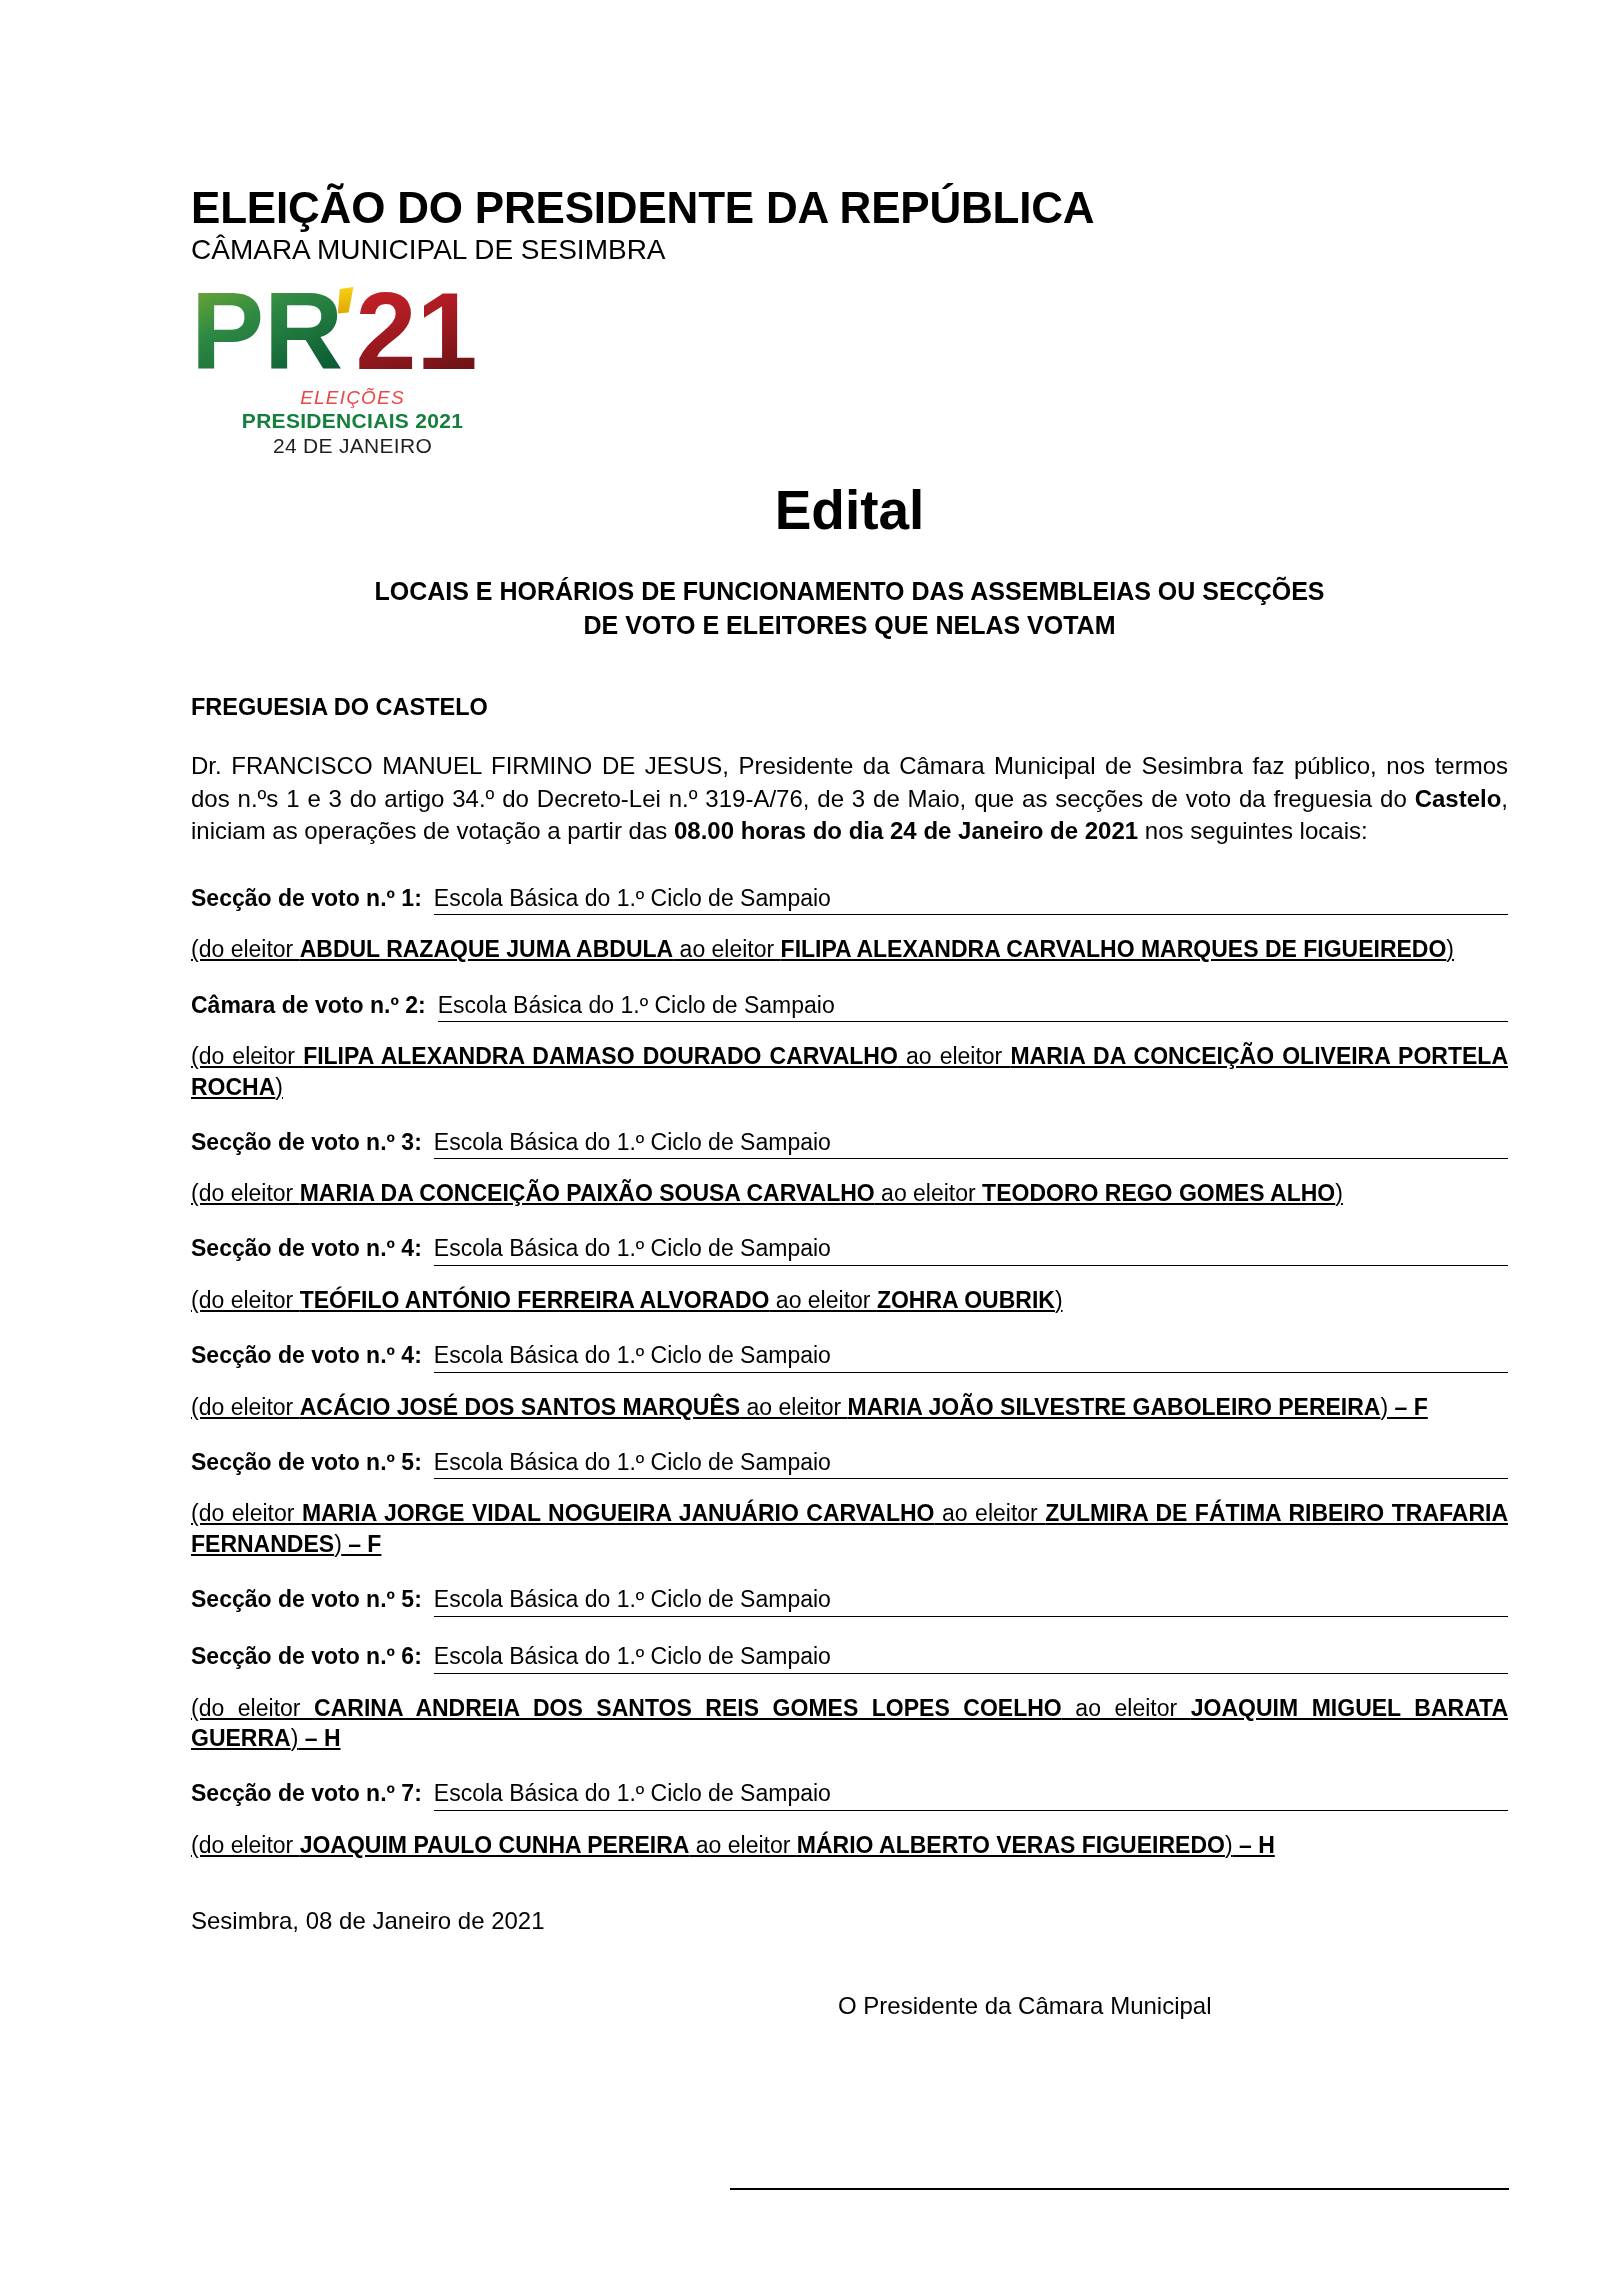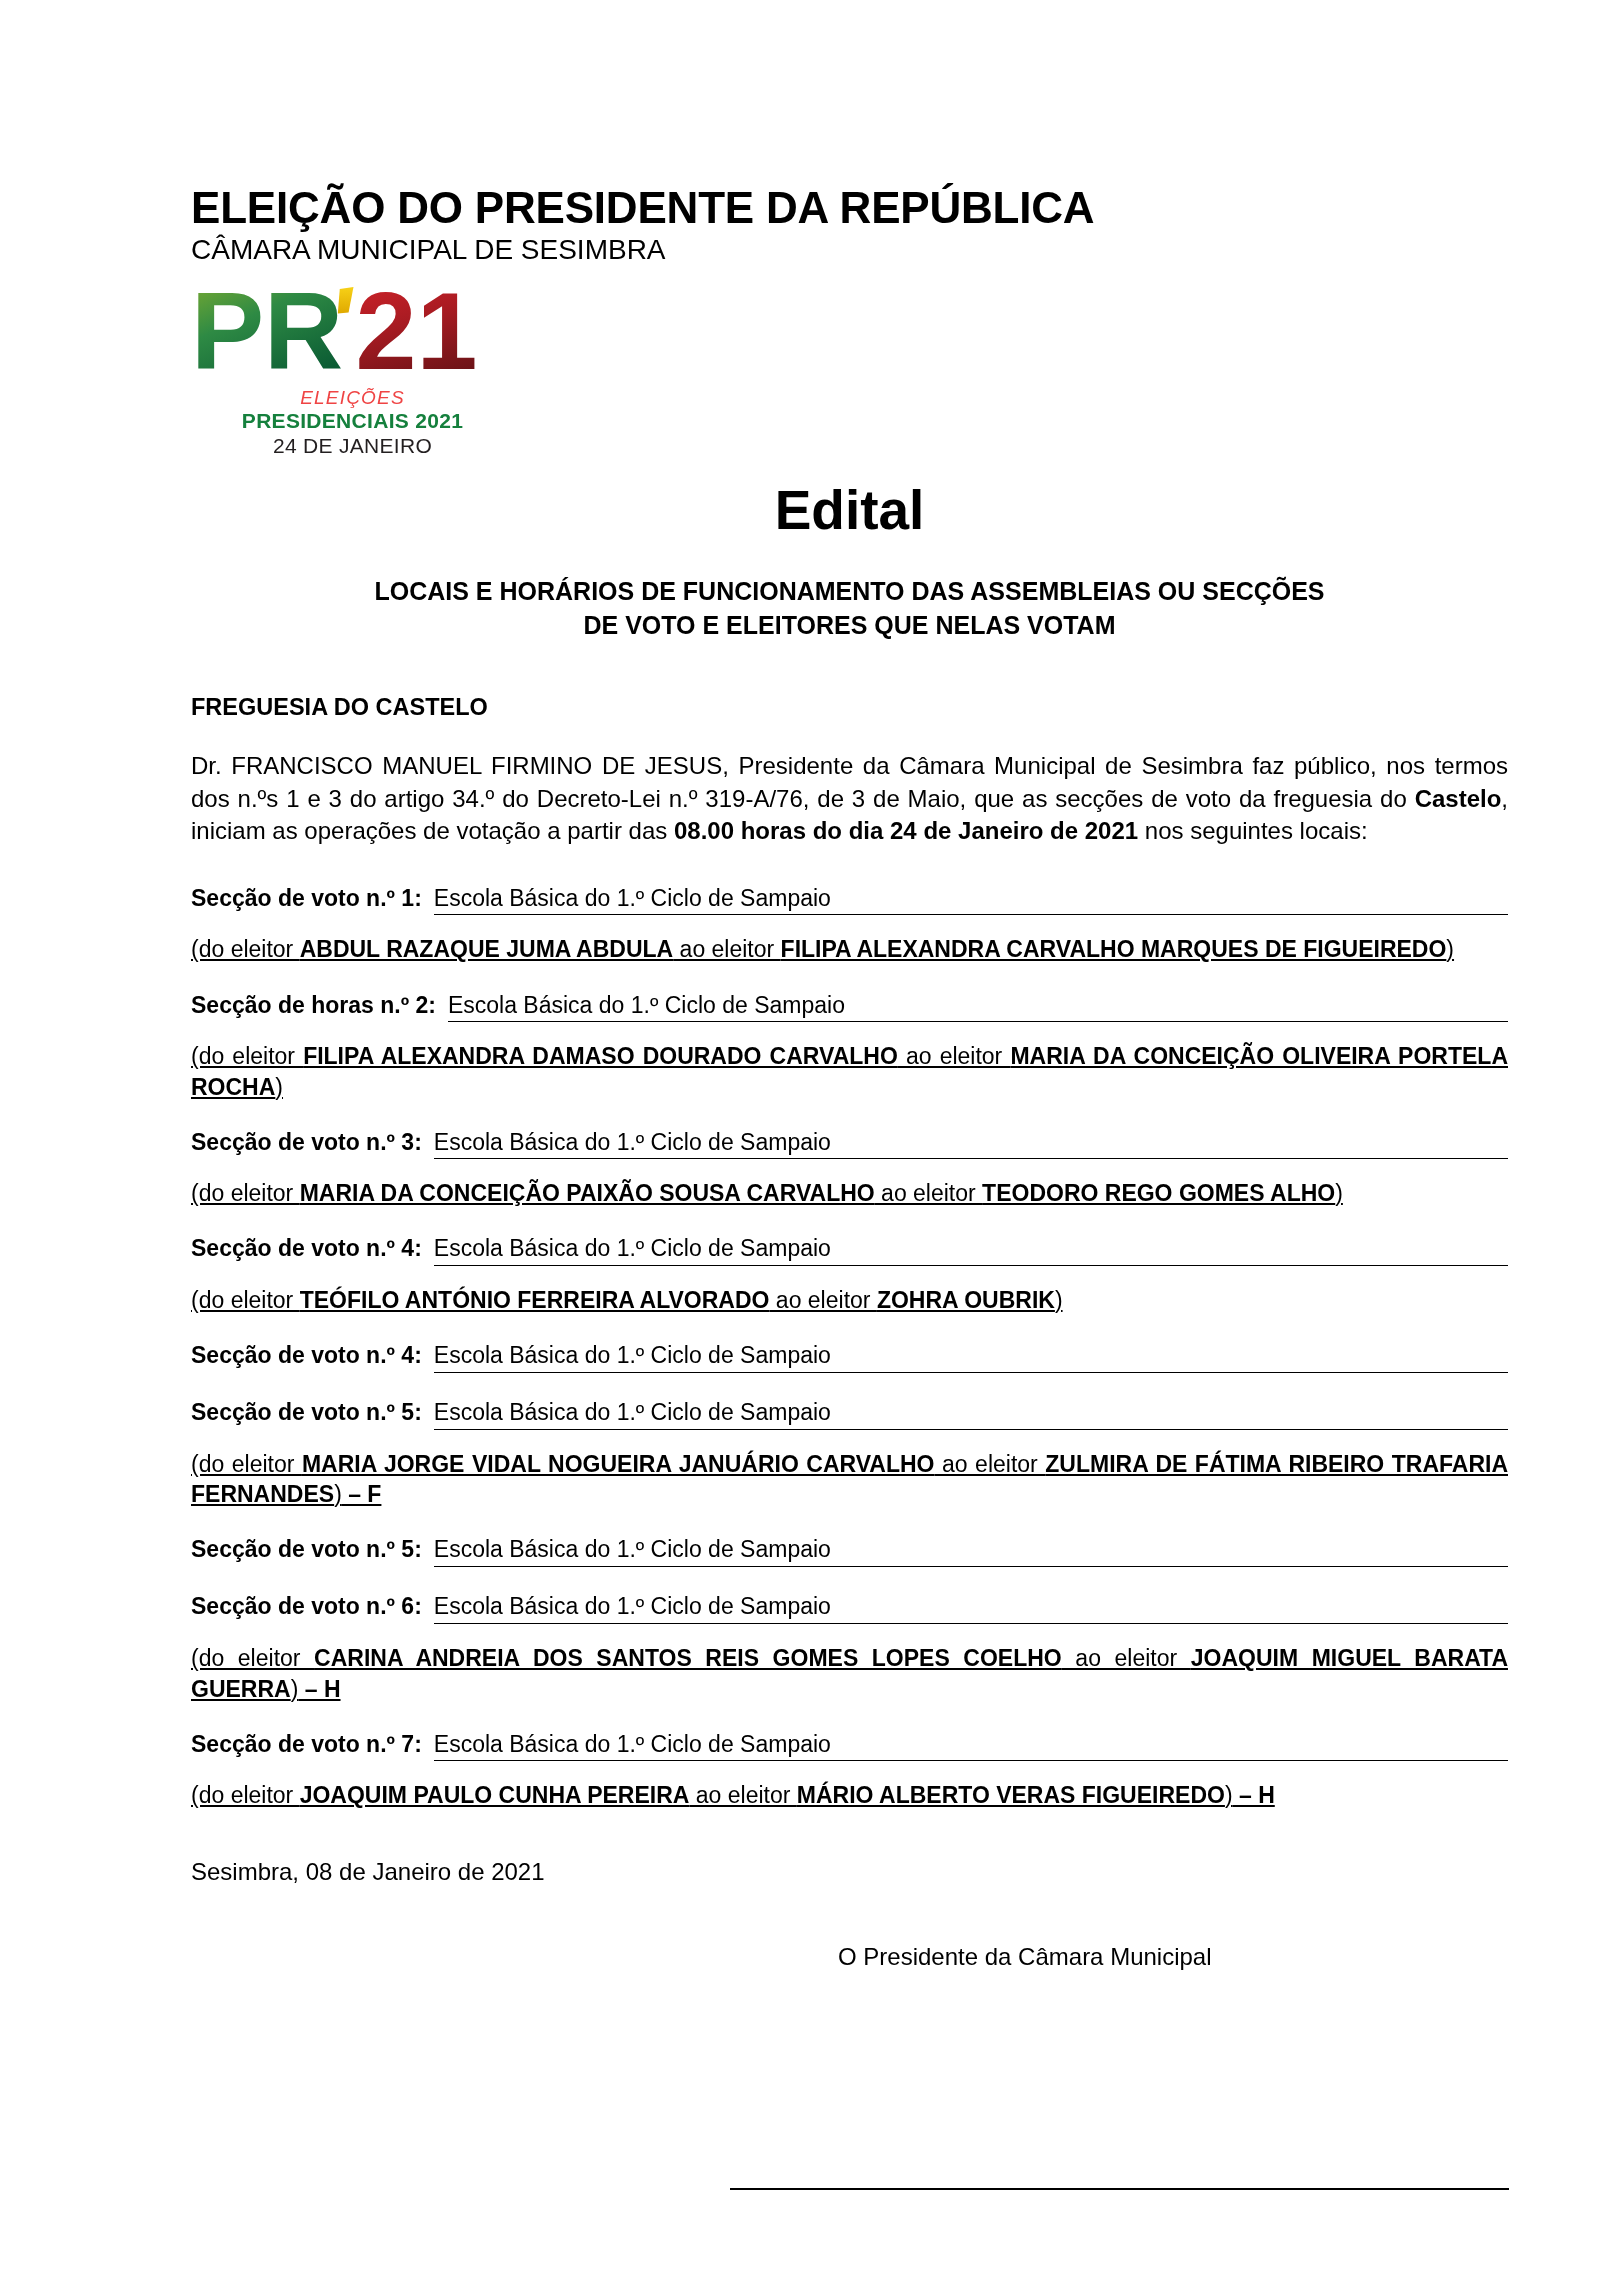--- a/index.html
+++ b/index.html
@@ -233,21 +233,21 @@
     <div class="sections" id="sections-list">
         <div class="section-entry">
           <div class="sec-head">
             <span class="sec-label">Secção de voto n.º 1:</span>
             <span class="sec-place">Escola Básica do 1.º Ciclo de Sampaio</span>
           </div>
           <div class="sec-range"><span>(do eleitor </span><b>ABDUL RAZAQUE JUMA ABDULA</b><span> ao eleitor </span><b>FILIPA ALEXANDRA CARVALHO MARQUES DE FIGUEIREDO</b><span>)</span></div>
         </div>
         <div class="section-entry">
           <div class="sec-head">
-            <span class="sec-label">Secção de horas n.º 2:</span>
+            <span class="sec-label">Câmara de voto n.º 2:</span>
             <span class="sec-place">Escola Básica do 1.º Ciclo de Sampaio</span>
           </div>
           <div class="sec-range"><span>(do eleitor </span><b>FILIPA ALEXANDRA DAMASO DOURADO CARVALHO</b><span> ao eleitor </span><b>MARIA DA CONCEIÇÃO OLIVEIRA PORTELA ROCHA</b><span>)</span></div>
         </div>
         <div class="section-entry">
           <div class="sec-head">
             <span class="sec-label">Secção de voto n.º 3:</span>
             <span class="sec-place">Escola Básica do 1.º Ciclo de Sampaio</span>
           </div>
           <div class="sec-range"><span>(do eleitor </span><b>MARIA DA CONCEIÇÃO PAIXÃO SOUSA CARVALHO</b><span> ao eleitor </span><b>TEODORO REGO GOMES ALHO</b><span>)</span></div>
@@ -257,20 +257,21 @@
             <span class="sec-label">Secção de voto n.º 4:</span>
             <span class="sec-place">Escola Básica do 1.º Ciclo de Sampaio</span>
           </div>
           <div class="sec-range"><span>(do eleitor </span><b>TEÓFILO ANTÓNIO FERREIRA ALVORADO</b><span> ao eleitor </span><b>ZOHRA OUBRIK</b><span>)</span></div>
         </div>
         <div class="section-entry">
           <div class="sec-head">
             <span class="sec-label">Secção de voto n.º 4:</span>
             <span class="sec-place">Escola Básica do 1.º Ciclo de Sampaio</span>
           </div>
+          <div class="sec-range"><span>(do eleitor </span><b>ACÁCIO JOSÉ DOS SANTOS MARQUÊS</b><span> ao eleitor </span><b>MARIA JOÃO SILVESTRE GABOLEIRO PEREIRA</b><span>)</span><b> – F</b></div>
         </div>
         <div class="section-entry">
           <div class="sec-head">
             <span class="sec-label">Secção de voto n.º 5:</span>
             <span class="sec-place">Escola Básica do 1.º Ciclo de Sampaio</span>
           </div>
           <div class="sec-range"><span>(do eleitor </span><b>MARIA JORGE VIDAL NOGUEIRA JANUÁRIO CARVALHO</b><span> ao eleitor </span><b>ZULMIRA DE FÁTIMA RIBEIRO TRAFARIA FERNANDES</b><span>)</span><b> – F</b></div>
         </div>
         <div class="section-entry">
           <div class="sec-head">

